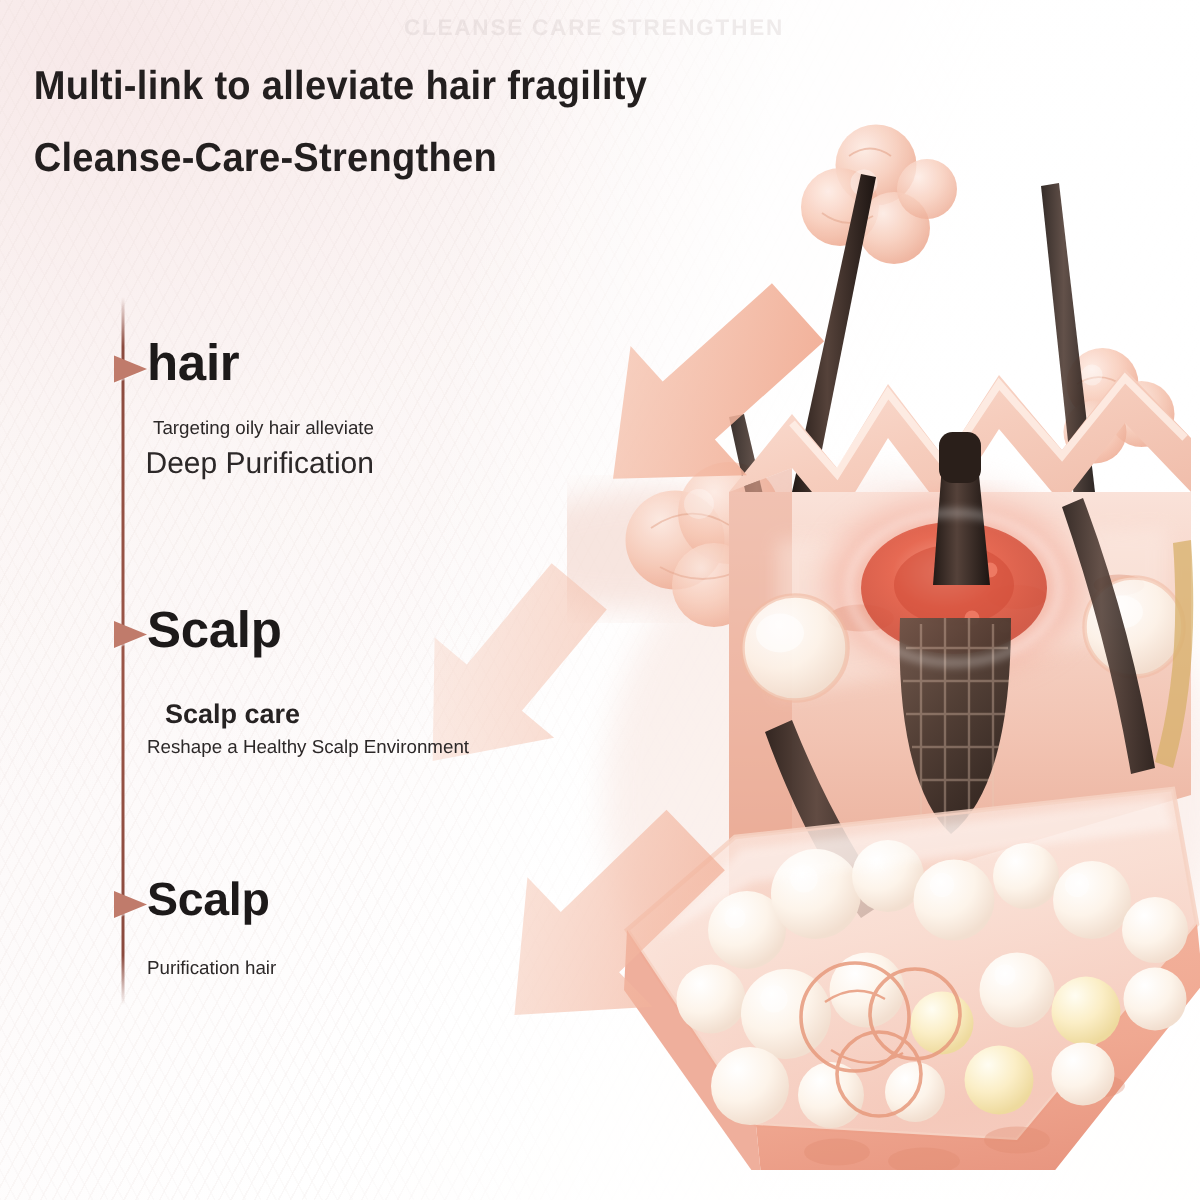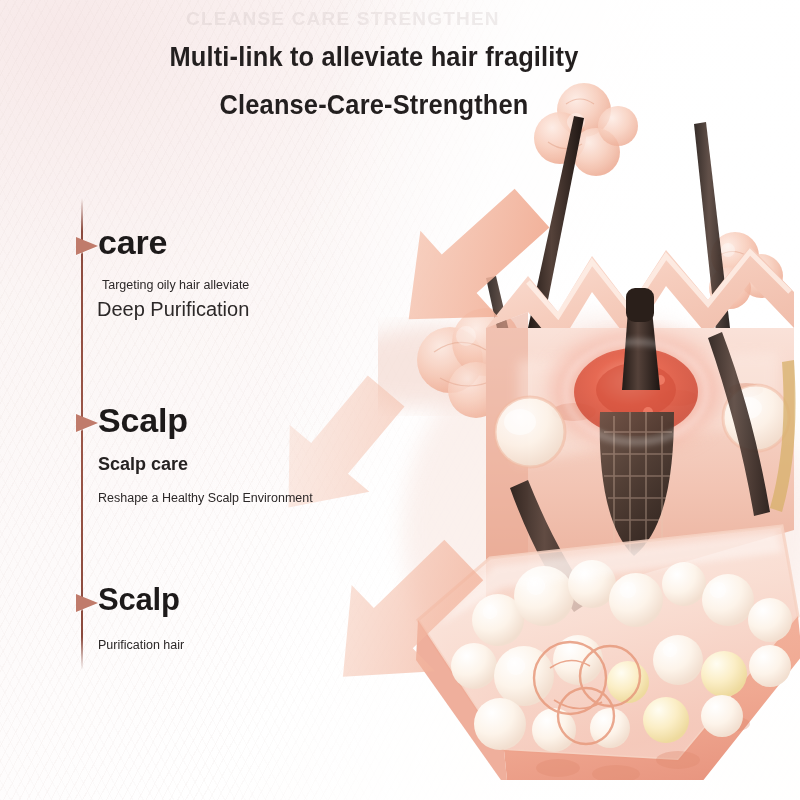--- a/index.html
+++ b/index.html
@@ -43,38 +43,38 @@
     background: linear-gradient(100deg, rgba(255,255,255,0) 36%, rgba(255,255,255,0.86) 56%, rgba(255,255,255,0.97) 72%);
   }
 
   
   .watermark {
     position: absolute;
     top: 6px;
     left: 186px;
     width: 420px;
     height: 26px;
-    font-size: 19px;
+    font-size: 15px;
     letter-spacing: 1.2px;
     font-weight: 700;
     color: rgba(196,186,186,0.26);
     white-space: nowrap;
     overflow: hidden;
-    text-align: left;
+    text-align: center;
     line-height: 26px;
     pointer-events: none;
   }
 
   
   .headline {
     position: absolute;
     left: 0;
     top: 44px;
     width: 748px;
-    text-align: center;
+    text-align: left;
     z-index: 6;
   }
   .headline-line {
     font-family: "Liberation Sans Narrow", "Liberation Sans", sans-serif;
     font-weight: 700;
     color: #231f1f;
     font-size: 27px;
     letter-spacing: .2px;
     transform: scaleX(0.94);
     transform-origin: center;
@@ -115,21 +115,21 @@
     line-height: 1;
     margin: 0;
     white-space: nowrap;
   }
   .step-sub {
     font-family: "Liberation Sans Narrow", "Liberation Sans", sans-serif;
     font-weight: 700;
     font-size: 18px;
     color: #262222;
     line-height: 1;
-    margin: 0;
+    margin: 12px;
     white-space: nowrap;
   }
   .step-note {
     font-family: "Liberation Sans Narrow", "Liberation Sans", sans-serif;
     font-weight: 400;
     font-size: 12.5px;
     color: #2c2828;
     line-height: 1;
     margin: 0;
     white-space: nowrap;
@@ -433,21 +433,21 @@
     <div class="headline-line l1">Multi-link to alleviate hair fragility</div>
     <div class="headline-line l2">Cleanse-Care-Strengthen</div>
   </div>
 
   <div class="rail"></div>
 
   <div class="steps">
 
     <div class="step step-clean">
       <div class="step-marker"></div>
-      <div class="step-title">care</div>
+      <div class="step-title">hair</div>
       <div class="step-note note-a">Targeting oily hair alleviate</div>
       <div class="step-note note-b">Deep Purification</div>
     </div>
 
     <div class="step step-care">
       <div class="step-marker"></div>
       <div class="step-title">Scalp</div>
       <div class="step-sub">Scalp care</div>
       <div class="step-note note-a">Reshape a Healthy Scalp Environment</div>
     </div>

